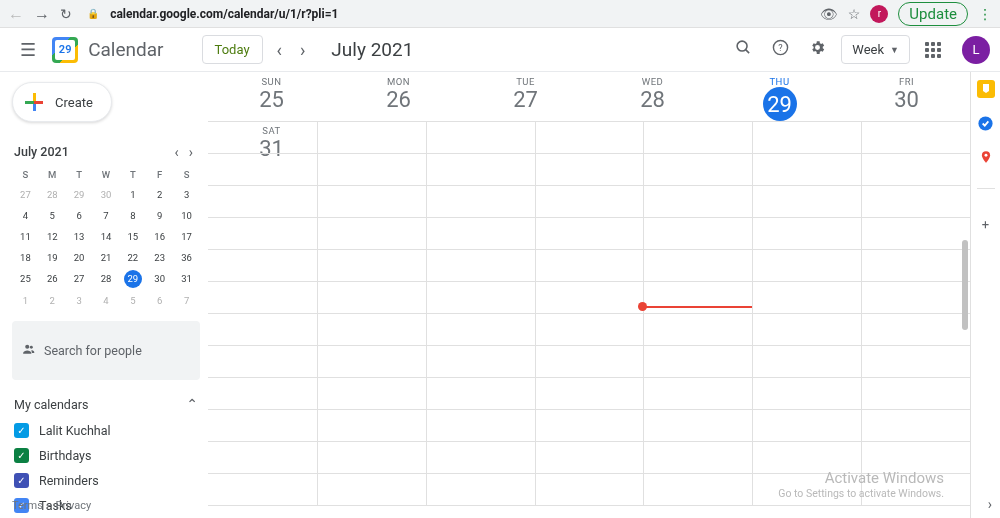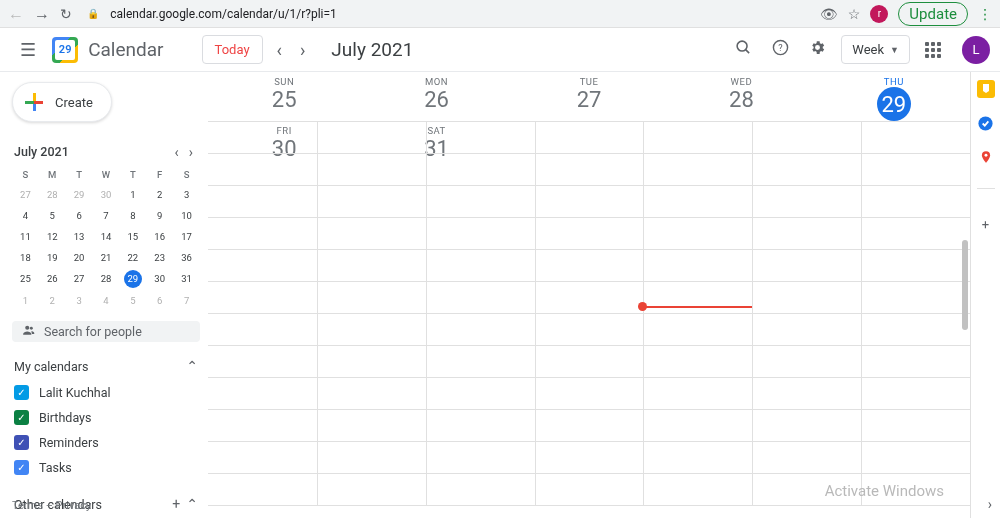--- a/index.html
+++ b/index.html
@@ -2,34 +2,34 @@
 <html><head>
 <meta charset="utf-8">
 <style>
 * { margin: 0; padding: 0; box-sizing: border-box; font-family: 'Google Sans', Roboto, Arial, sans-serif; }
 body { width: 1000px; height: 518px; overflow: hidden; background: #fff; position: relative; }
 .browser-bar { height: 28px; background: #f1f3f4; display: flex; align-items: center; padding: 0 8px; gap: 10px; border-bottom: 1px solid #e0e0e0; }
 .browser-bar .nav-arrow { color: #bababa; font-size: 16px; cursor: default; }
 .browser-bar .nav-arrow.active { color: #5f6368; cursor: pointer; }
 .browser-bar .reload { color: #5f6368; font-size: 14px; cursor: pointer; }
 .browser-bar .lock { color: #5f6368; font-size: 10px; margin-left: 6px; }
-.browser-bar .url { color: #202124; font-size: 12px; flex: 1; }
+.browser-bar .url { color: #202124; font-size: 12px; flex: 1; font-weight: bold; }
 .browser-right { display: flex; gap: 10px; align-items: center; }
 .browser-right .icon-btn { color: #5f6368; font-size: 14px; cursor: pointer; }
 .browser-right .avatar-sm { width: 18px; height: 18px; border-radius: 50%; background: #c2185b; color: #fff; font-size: 10px; display: flex; align-items: center; justify-content: center; }
 .update-pill { border: 1px solid #1e8e3e; color: #1e8e3e; font-size: 15px; padding: 2px 10px; border-radius: 12px; cursor: pointer; }
 .hamburger-v { color: #1e8e3e; font-size: 14px; }
 
 .app-header { height: 44px; display: flex; align-items: center; padding: 0 10px 0 14px; gap: 10px; border-bottom: 1px solid #e8eaed; }
 .menu-btn { color: #5f6368; font-size: 18px; cursor: pointer; padding: 6px; }
 .logo-badge { width: 26px; height: 26px; background: linear-gradient(135deg,#4285f4 35%,#34a853 35% 65%,#fbbc04 65%); border-radius: 4px; display: flex; align-items: center; justify-content: center; color: #1a73e8; font-size: 11px; font-weight: 600; position: relative; }
 .logo-badge::before { content:''; position:absolute; inset:3px; background:#fff; border-radius:2px; }
 .logo-badge span { position: relative; z-index:1; }
 .app-name { font-size: 19px; color: #5f6368; font-weight: 400; }
-.today-btn { border: 1px solid #dadce0; background: #fff; color: #ef4444; font-size: 13px; padding: 6px 12px; border-radius: 4px; cursor: pointer; margin-left: 28px; }
+.today-btn { border: 1px solid #dadce0; background: #fff; color: #4d7c0f; font-size: 13px; padding: 6px 12px; border-radius: 4px; cursor: pointer; margin-left: 28px; }
 .nav-chev { color: #5f6368; font-size: 18px; cursor: pointer; padding: 0 4px; }
 .month-title { font-size: 19px; color: #3c4043; margin-left: 12px; }
 .header-spacer { flex: 1; }
 .hdr-icon { color: #5f6368; font-size: 17px; cursor: pointer; padding: 5px; }
 .view-switch { border: 1px solid #dadce0; background: #fff; color: #3c4043; font-size: 13px; padding: 6px 10px; border-radius: 4px; cursor: pointer; display: flex; gap: 6px; align-items: center; }
 .view-switch .caret { font-size: 9px; color: #5f6368; }
 .grid-apps { display: grid; grid-template-columns: repeat(3,4px); grid-template-rows: repeat(3,4px); gap: 2px; cursor:pointer; padding:5px;}
 .grid-apps span { background:#5f6368; border-radius:1px; }
 .avatar-lg { width: 28px; height: 28px; border-radius: 50%; background: #7b1fa2; color: #fff; display: flex; align-items: center; justify-content: center; font-size: 13px; margin-left:6px; cursor:pointer;}
 
@@ -47,41 +47,41 @@
 .mini-cal { margin-top: 20px; }
 .mini-hdr { display: flex; align-items: center; justify-content: space-between; padding: 0 4px 4px 2px; }
 .mini-hdr .title { font-size: 12.5px; color: #3c4043; font-weight: 500; }
 .mini-hdr .chev { color: #5f6368; font-size: 14px; cursor: pointer; padding: 0 3px; }
 .mini-grid { display: grid; grid-template-columns: repeat(7, 1fr); text-align: center; font-size: 9.5px; color: #70757a; }
 .mini-grid .dow { padding: 4px 0; font-weight:500;}
 .mini-grid .day { padding: 5px 0; border-radius: 50%; cursor: pointer; color:#3c4043; }
 .mini-grid .day.other { color: #b0b0b0; }
 .mini-grid .day.today { background:#1a73e8; color:#fff; width:18px; height:18px; line-height:18px; padding:0; margin:2px auto; }
 
-.search-people { margin-top:10px; background:#f1f3f4; border-radius:4px; display:flex; align-items:center; gap:8px; padding:2px 10px; cursor:text; }
+.search-people { margin-top:10px; background:#f1f3f4; border-radius:4px; display:flex; align-items:center; gap:8px; padding:21px 10px; cursor:text; }
 .search-people .ico { color:#5f6368; font-size:13px; }
 .search-people .txt { color:#5f6368; font-size:12.5px; }
 
 .cal-section { margin-top: 14px; }
 .cal-section .sec-hdr { display:flex; align-items:center; justify-content:space-between; cursor:pointer; padding:2px 2px 6px; }
 .cal-section .sec-title { font-size:12.5px; color:#3c4043; font-weight:400; }
 .cal-section .sec-icons { display:flex; gap:6px; color:#5f6368; font-size:14px; }
 .cal-item { display:flex; align-items:center; gap:10px; padding:5px 2px; font-size:12.5px; color:#3c4043; cursor:pointer;}
 .cal-check { width:15px; height:15px; border-radius:3px; display:flex; align-items:center; justify-content:center; color:#fff; font-size:10px; }
 .cal-check.blue{background:#039be5;} .cal-check.green{background:#0b8043;} .cal-check.navy{background:#3f51b5;} .cal-check.sky{background:#4285f4;}
 
 .footer-links { position:absolute; bottom:6px; left:12px; font-size:11px; color:#70757a; }
 .footer-links a { color:#70757a; text-decoration:none; cursor:pointer; }
 
 .calendar-area { flex:1; display:flex; position:relative; }
 .time-col { width:46px; text-align:right; padding-right:6px; }
 .tz-lbl { font-size:8px; color:#70757a; height:36px; display:flex; align-items:flex-end; justify-content:flex-end; padding-bottom:2px; }
 .hour-lbl { height:32px; font-size:9px; color:#70757a; position:relative; top:-4px; }
 .grid-scroll { flex:1; overflow:hidden; position:relative; }
-.day-headers { display:grid; grid-template-columns: repeat(5,1fr); height:50px; border-bottom:1px solid #e0e0e0; }
+.day-headers { display:grid; grid-template-columns: repeat(6,1fr); height:50px; border-bottom:1px solid #e0e0e0; }
 .day-hdr { text-align:center; padding-top:4px; }
 .day-hdr .dow { font-size:9.5px; color:#70757a; letter-spacing:0.5px; }
 .day-hdr .dnum { font-size:22px; color:#70757a; font-weight:400; margin-top:0px; }
 .day-hdr.today .dow { color:#1a73e8; }
 .day-hdr.today .dnum { background:#1a73e8; color:#fff; width:34px; height:34px; border-radius:50%; display:flex; align-items:center; justify-content:center; margin:0 auto; }
 .grid-body { display:grid; grid-template-columns: repeat(7,1fr); position:relative; }
 .grid-col { border-left:1px solid #e0e0e0; }
 .grid-col:first-child { border-left:none; }
 .hour-row { height:32px; border-bottom:1px solid #e0e0e0; }
 .now-line { position:absolute; left:57.14%; right:28.57%; height:1.5px; background:#ea4335; top: 234px; }
@@ -443,13 +443,14 @@
 
 <div class="scroll-thumb"></div>
 <span class="side-caret">›</span>
 
 <div class="footer-links">
   <a>Terms</a> – <a>Privacy</a>
 </div>
 
 <div class="activate-win">
   <div class="t1">Activate Windows</div>
+  <div class="t2">Go to Settings to activate Windows.</div>
 </div>
 
 </body></html>

